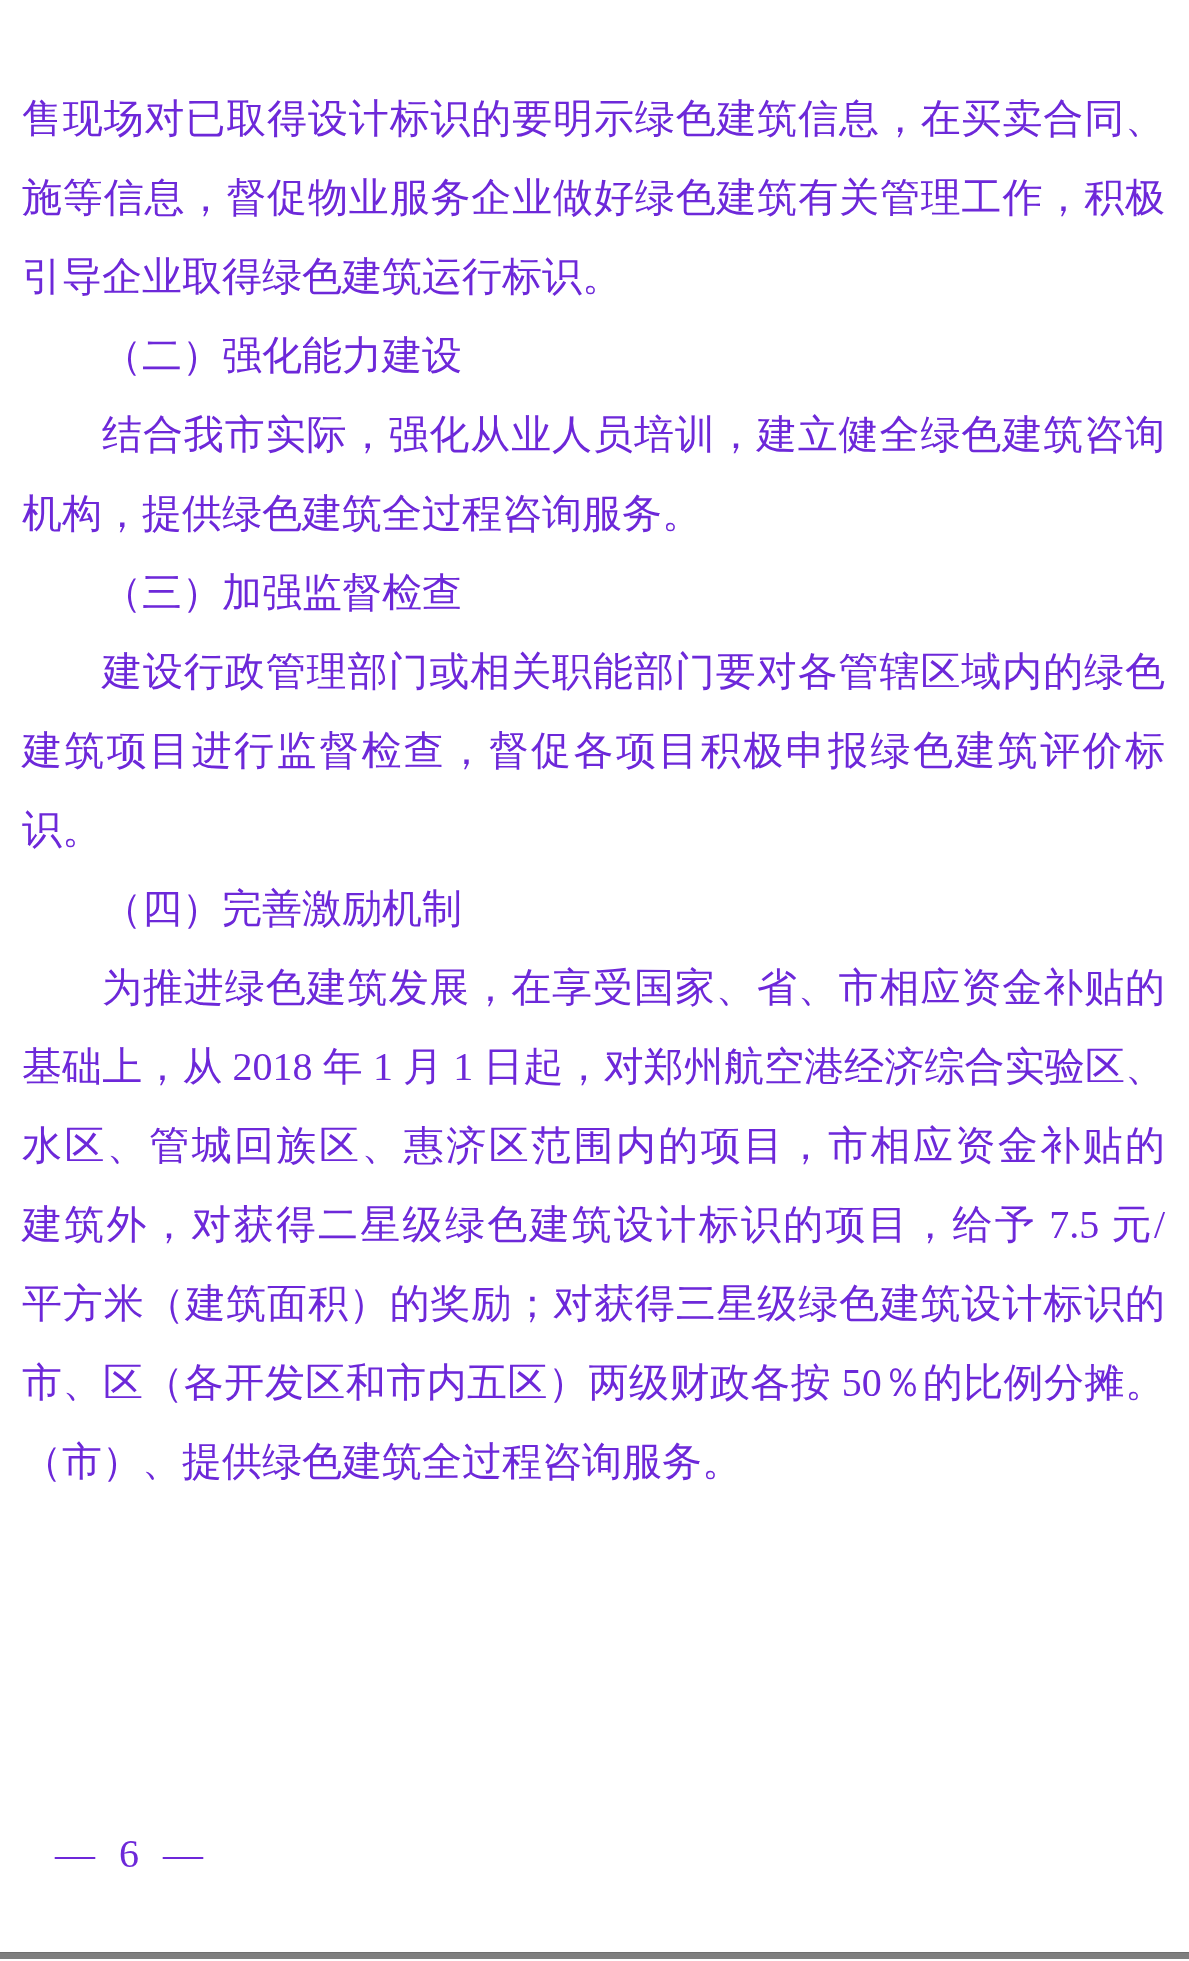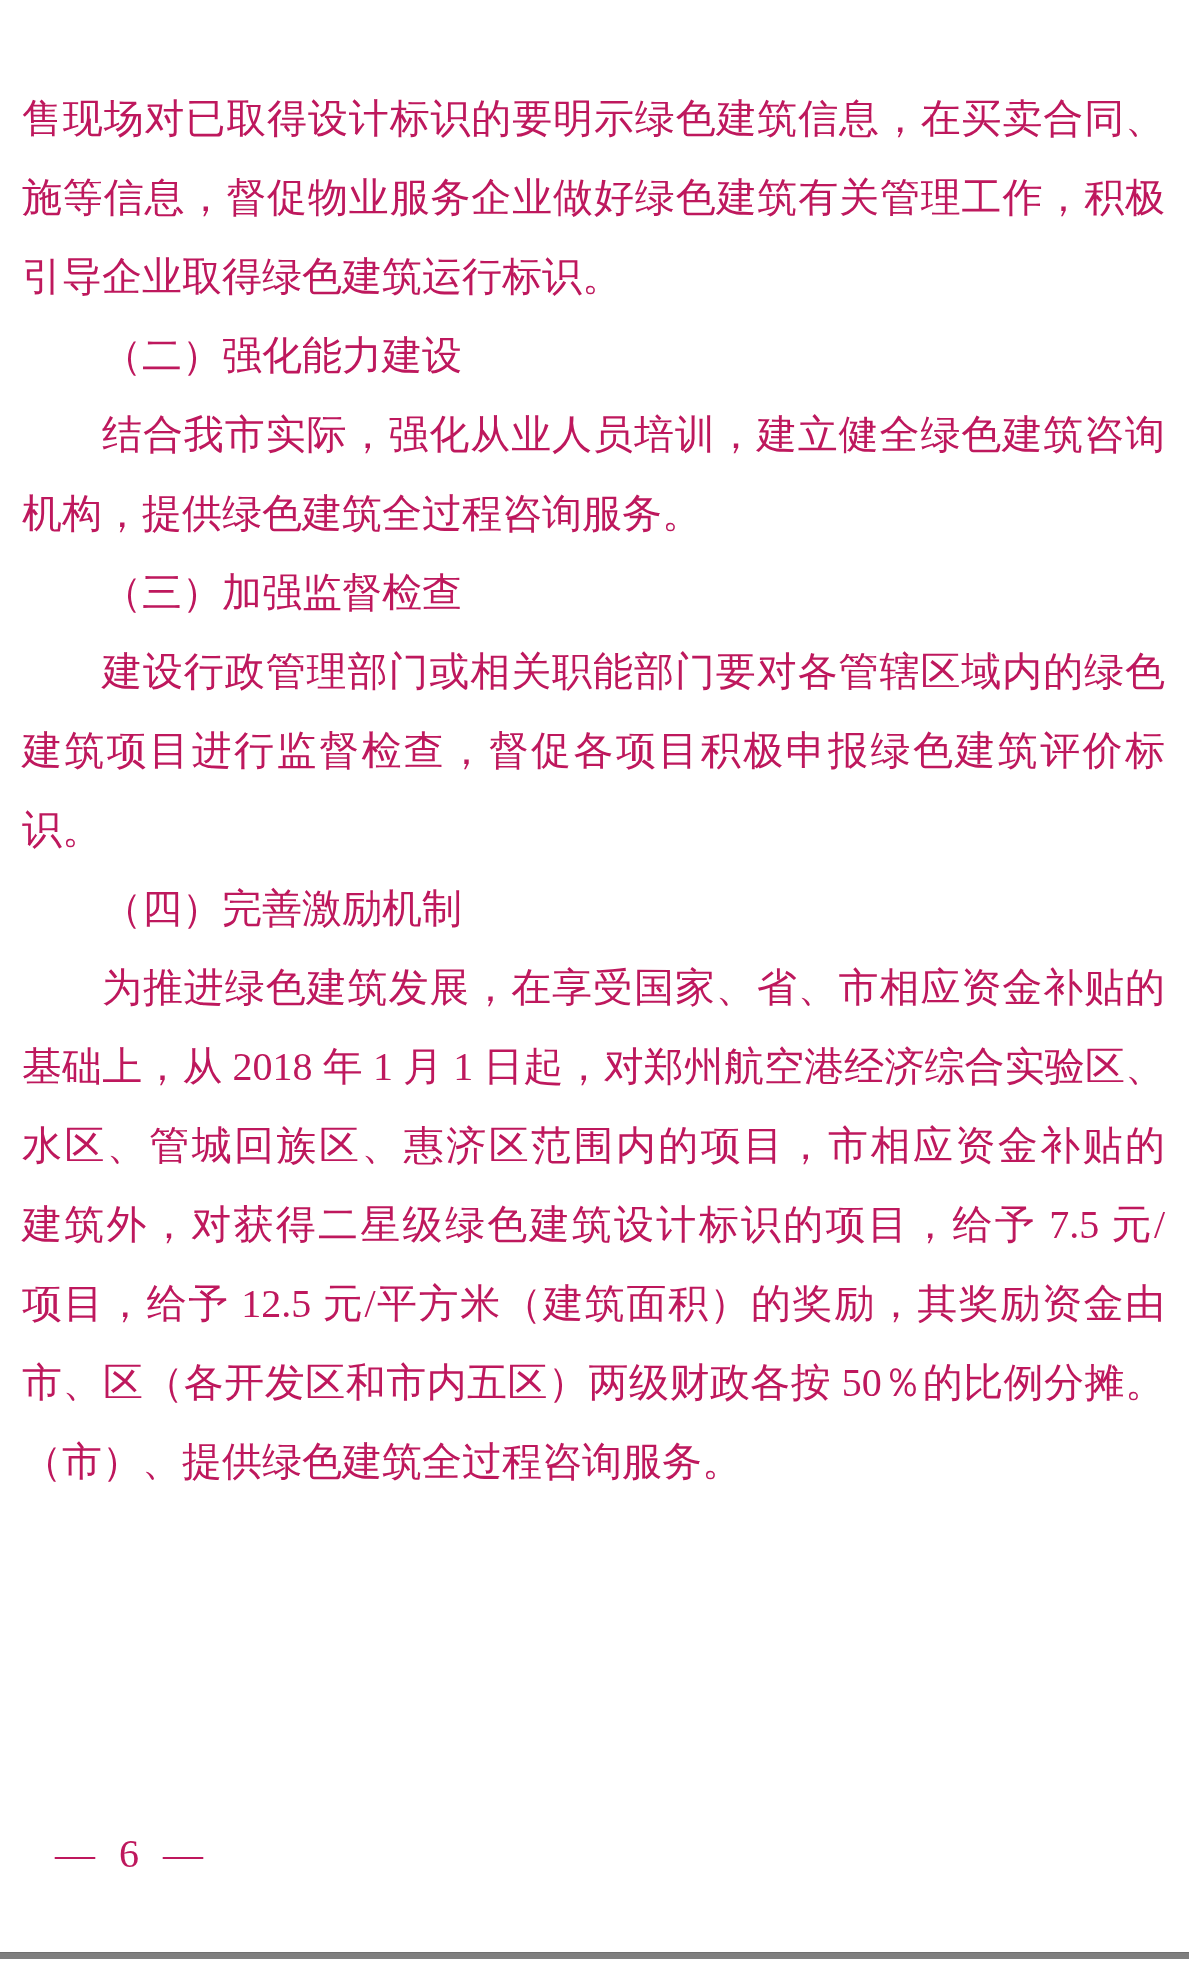--- a/index.html
+++ b/index.html
@@ -7,21 +7,21 @@
     padding: 0;
     background: #ffffff;
   }
   .page {
     position: relative;
     width: 1189px;
     height: 1961px;
     background: #ffffff;
     overflow: hidden;
     font-family: "Liberation Serif", serif;
-    color: #be185d;
+    color: #6d28d9;
   }
   .content {
     position: absolute;
     top: 79px;
     left: 22px;
     right: 24px;
   }
   .line {
     margin: 0;
     padding: 0;
@@ -78,21 +78,21 @@
     <p class="line">机构，提供绿色建筑全过程咨询服务。</p>
     <p class="line ind heading">（三）加强监督检查</p>
     <p class="line ind justify">建设行政管理部门或相关职能部门要对各管辖区域内的绿色</p>
     <p class="line justify">建筑项目进行监督检查，督促各项目积极申报绿色建筑评价标</p>
     <p class="line">识。</p>
     <p class="line ind heading">（四）完善激励机制</p>
     <p class="line ind justify">为推进绿色建筑发展，在享受国家、省、市相应资金补贴的</p>
     <p class="line justify">基础上，从 2018 年 1 月 1 日起，对郑州航空港经济综合实验区、</p>
     <p class="line justify">水区、管城回族区、惠济区范围内的项目，市相应资金补贴的</p>
     <p class="line justify">建筑外，对获得二星级绿色建筑设计标识的项目，给予 7.5 元/</p>
-    <p class="line justify">项目，给予 12.5 元/平方米（建筑面积）的奖励，其奖励资金由</p>
+    <p class="line justify">平方米（建筑面积）的奖励；对获得三星级绿色建筑设计标识的</p>
     <p class="line justify">市、区（各开发区和市内五区）两级财政各按 50％的比例分摊。</p>
     <p class="line">（市）、提供绿色建筑全过程咨询服务。</p>
   </main>
 
   <footer class="footer">
     <span class="dash">—</span>
     <span class="num">6</span>
     <span class="dash">—</span>
   </footer>
 

